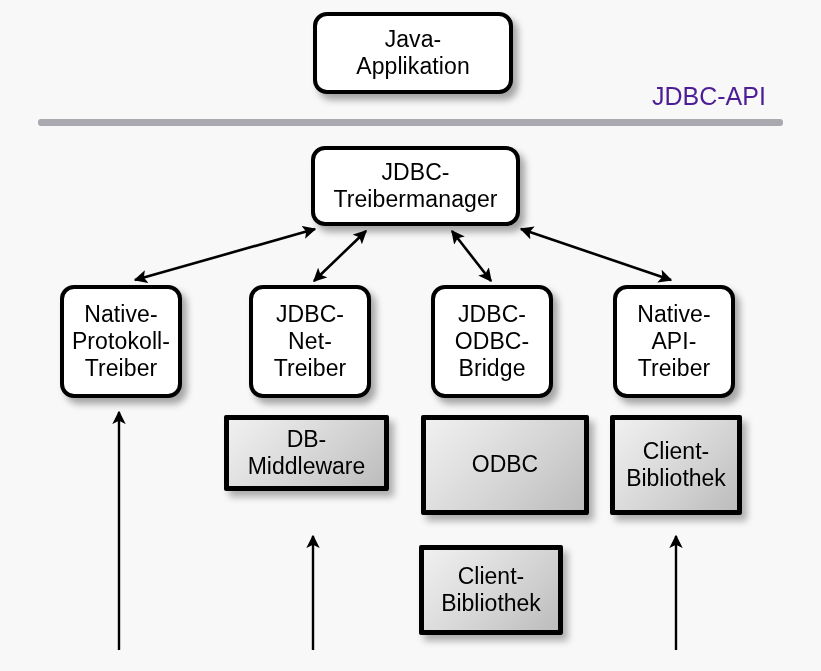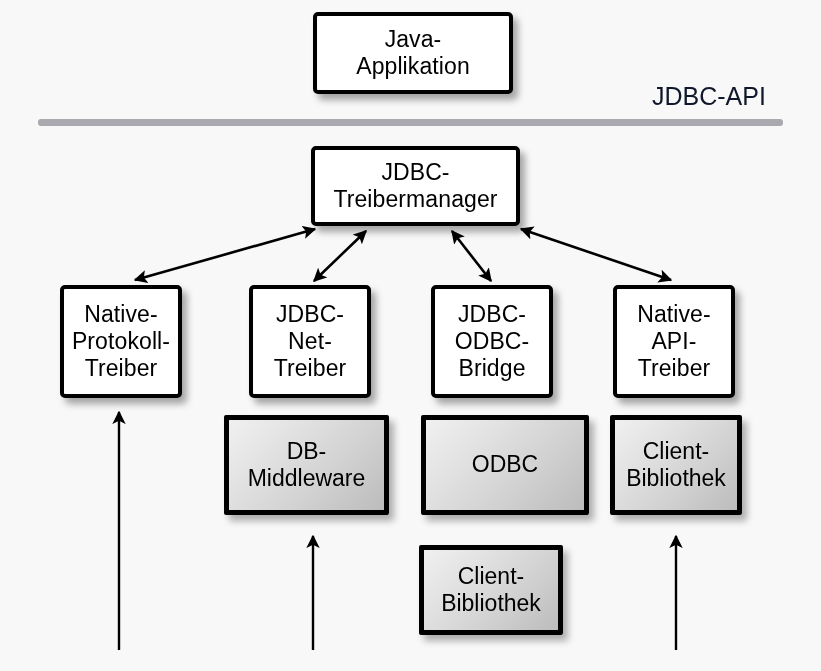--- a/index.html
+++ b/index.html
@@ -27,21 +27,21 @@
     height: 671px;
     pointer-events: none;
   }
 
   
   .node {
     position: absolute;
     box-sizing: border-box;
     background: #ffffff;
     border: 4px solid #000000;
-    border-radius: 5px;
+    border-radius: 14px;
     display: flex;
     align-items: center;
     justify-content: center;
     text-align: center;
     color: #000000;
     font-size: 23px;
     line-height: 1.18;
     letter-spacing: 0.1px;
     box-shadow: 5px 6px 7px rgba(0,0,0,0.34);
     z-index: 4;
@@ -78,21 +78,21 @@
   
   .api-line {
     position: absolute;
     background: #a9a9af;
     border-radius: 3px;
     z-index: 2;
   }
   .api-caption {
     position: absolute;
     font-size: 25px;
-    color: #0f172a;
+    color: #4c1d95;
     white-space: nowrap;
     z-index: 3;
   }
 </style>
 </head>
 <body>
 
 <div id="stage">
 
   <svg class="edges" viewBox="0 0 821 671" width="821" height="671">
@@ -153,21 +153,21 @@
 ODBC-
 Bridge</span>
   </div>
 
   <div class="node" style="left:613px; top:285px; width:122px; height:113px;">
     <span class="lbl">Native-
 API-
 Treiber</span>
   </div>
 
-  <div class="gbox" style="left:224px; top:415px; width:165px; height:100px;">
+  <div class="gbox" style="left:224px; top:415px; width:165px; height:76px;">
     <span class="lbl">DB-
 Middleware</span>
   </div>
 
   <div class="gbox" style="left:421px; top:415px; width:168px; height:100px;">
     <span class="lbl">ODBC</span>
   </div>
 
   <div class="gbox" style="left:610px; top:415px; width:132px; height:100px;">
     <span class="lbl">Client-

